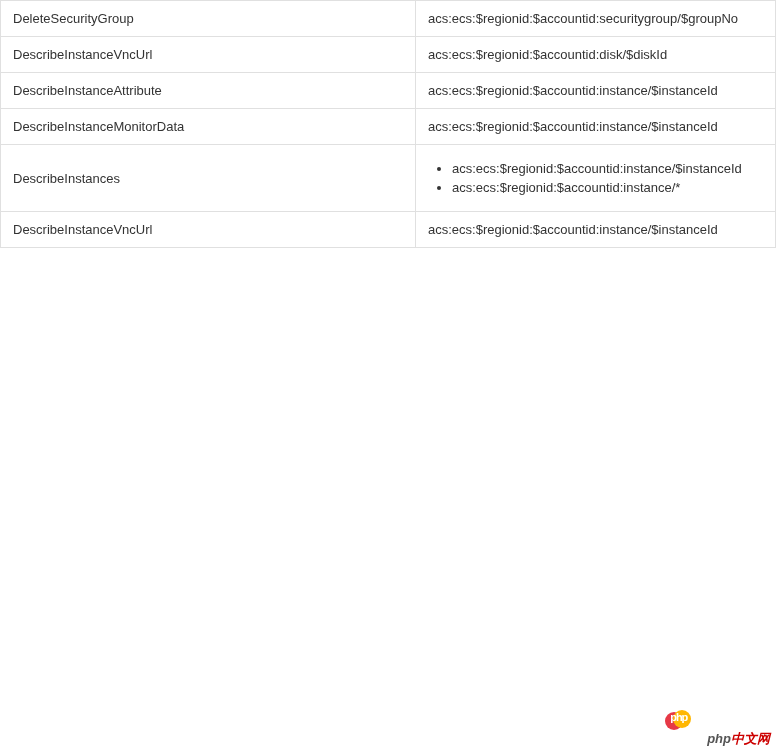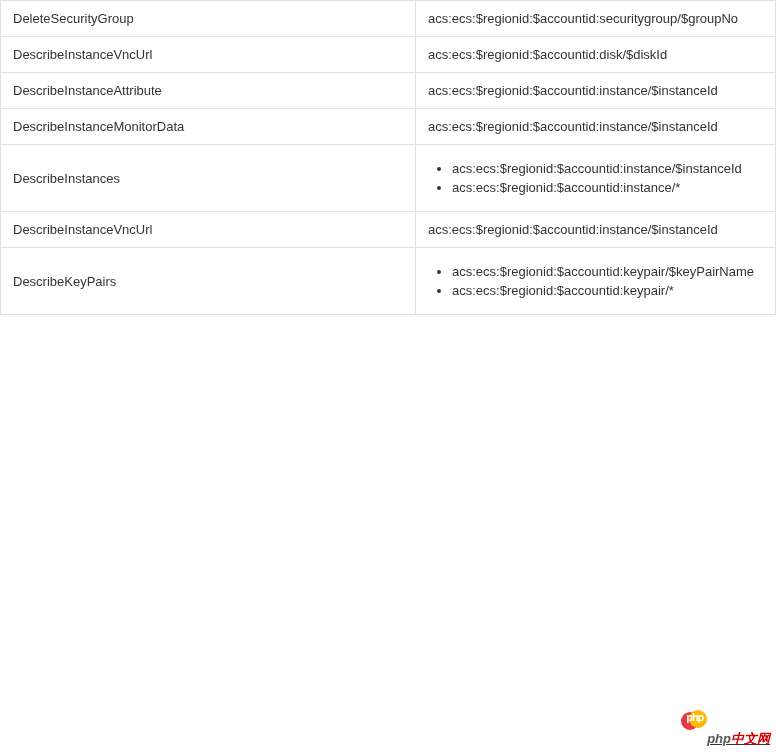--- a/index.html
+++ b/index.html
@@ -36,26 +36,25 @@
     ul li {
       padding: 2px 0;
       color: #333;
     }
     .watermark {
       position: fixed;
       right: 6px;
       bottom: 6px;
       display: flex;
       align-items: center;
-      gap: 0;
+      gap: 16px;
       font-weight: bold;
       font-style: italic;
       font-size: 13px;
       pointer-events: none;
-      text-decoration: underline;
     }
     .wm-blob {
       position: relative;
       width: 26px;
       height: 22px;
     }
     .wm-blob .b1, .wm-blob .b2 {
       position: absolute;
       width: 18px;
       height: 18px;
@@ -104,29 +103,20 @@
           <ul>
             <li>acs:ecs:$regionid:$accountid:instance/$instanceId</li>
             <li>acs:ecs:$regionid:$accountid:instance/*</li>
           </ul>
         </td>
       </tr>
       <tr>
         <td class="left-col">DescribeInstanceVncUrl</td>
         <td class="right-col">acs:ecs:$regionid:$accountid:instance/$instanceId</td>
       </tr>
-      <tr>
-        <td class="left-col">DescribeKeyPairs</td>
-        <td class="right-col">
-          <ul>
-            <li>acs:ecs:$regionid:$accountid:keypair/$keyPairName</li>
-            <li>acs:ecs:$regionid:$accountid:keypair/*</li>
-          </ul>
-        </td>
-      </tr>
     </tbody>
 </table>
 
 <div class="watermark">
   <span class="wm-blob">
     <span class="b1"></span>
       <span class="b2"></span>
       <span class="tm">php</span>
   </span>
   <span class="wm-text"><span class="gray">php</span><span>中文网</span></span>

